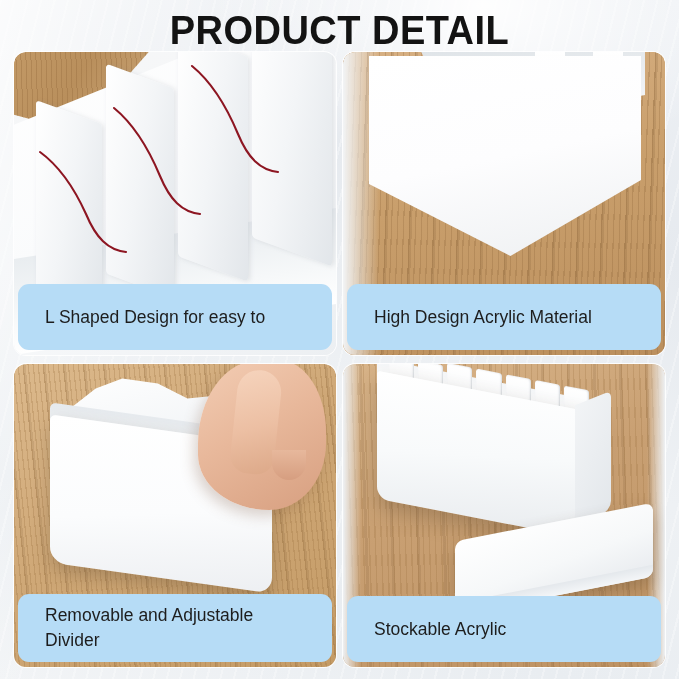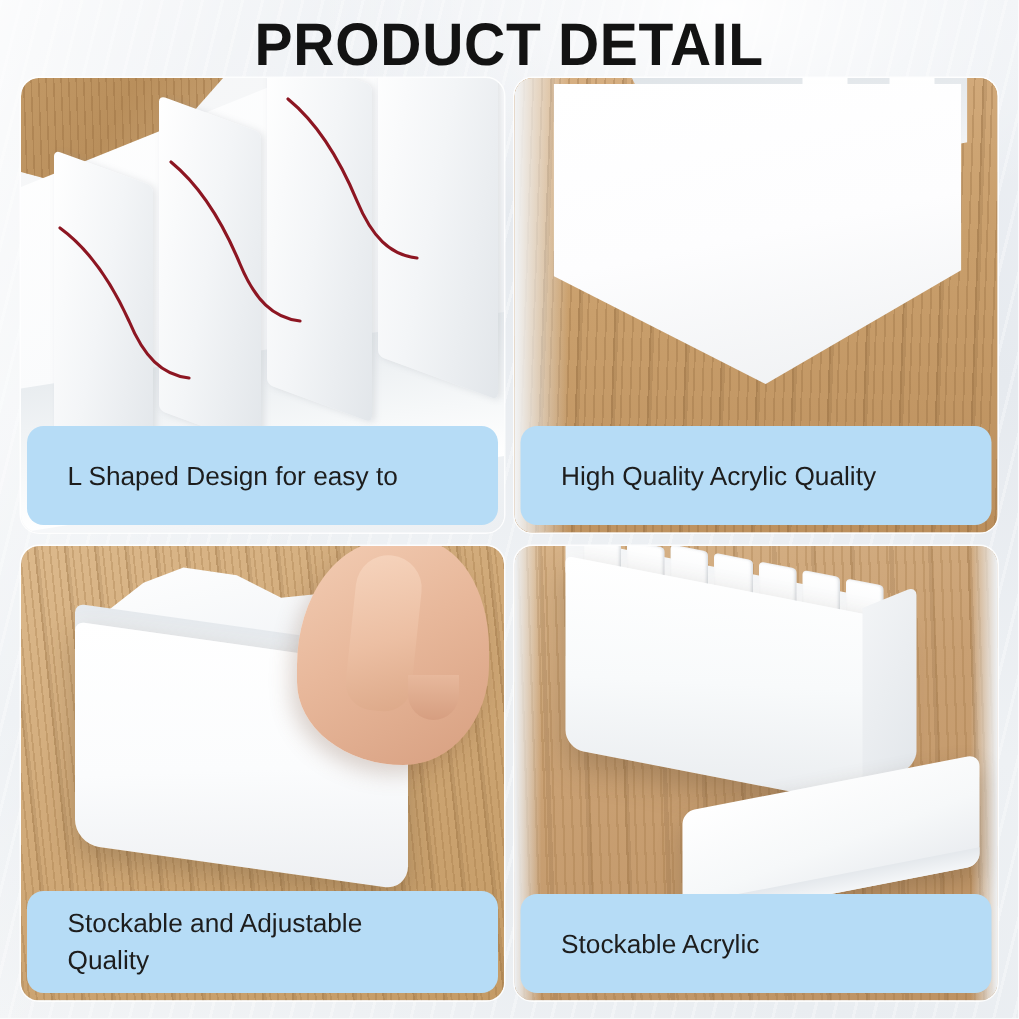--- a/index.html
+++ b/index.html
@@ -324,38 +324,38 @@
         <div class="wood"></div>
         <div class="whiteglow-left"></div>
         <div class="box-inner">
           <div class="rib r1"></div>
           <div class="rib r2"></div>
           <div class="rib r3"></div>
         </div>
         <div class="box-front"></div>
       </div>
       <div class="caption single">
-        <span class="cap-line">High Quality Acrylic Quality</span>
+        <span class="cap-line">High Design Acrylic Material</span>
       </div>
     </div>
 
     <div class="card">
       <div class="photo p3">
         <div class="wood"></div>
         <div class="cork"></div>
         <div class="divider"></div>
         <div class="box-top"></div>
         <div class="box"></div>
         <div class="hand"></div>
         <div class="finger"></div>
         <div class="thumbnail-edge"></div>
       </div>
       <div class="caption">
-        <span class="cap-line">Stockable and Adjustable</span>
-        <span class="cap-line">Quality</span>
+        <span class="cap-line">Removable and Adjustable</span>
+        <span class="cap-line">Divider</span>
       </div>
     </div>
 
     <div class="card">
       <div class="photo p4">
         <div class="wood"></div>
         <div class="edge-l"></div>
         <div class="edge-r"></div>
         <div class="box-rim"></div>
         <div class="cables">

